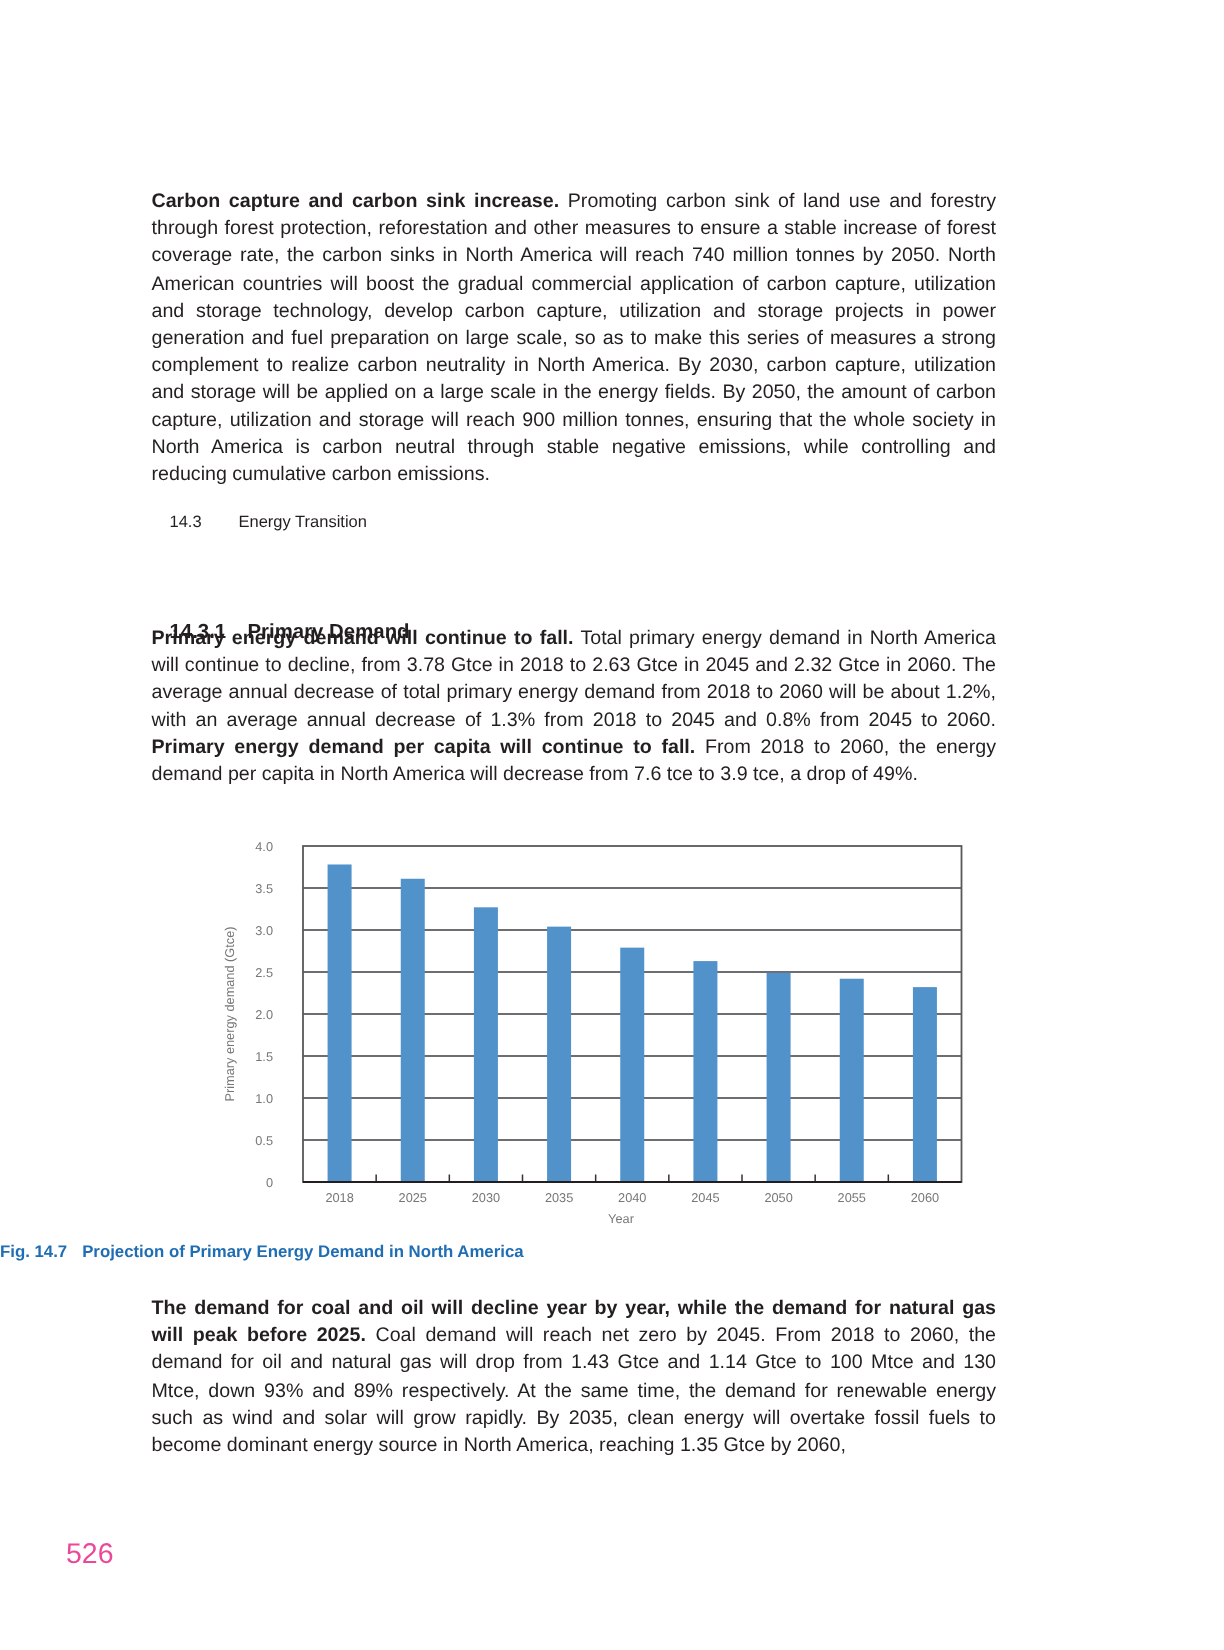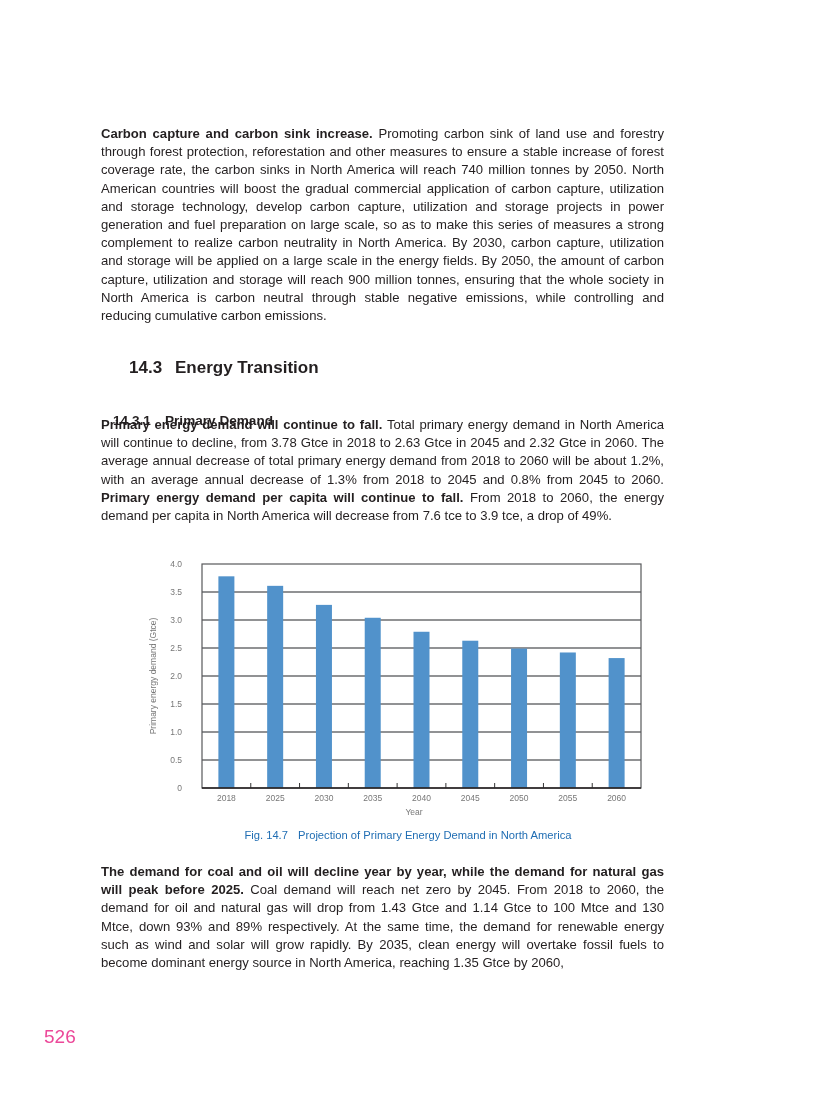--- a/index.html
+++ b/index.html
@@ -1,28 +1,28 @@
 <!DOCTYPE html>
 <html><head>
 <meta charset="utf-8">
 <style>
   html, body { margin: 0; padding: 0; background: #ffffff; }
   body { width: 816px; height: 1100px; position: relative; overflow: hidden;
          font-family: "Liberation Sans", sans-serif; color: #231f20; }
   .para { position: absolute; left: 101px; width: 563px; font-size: 13.1px; line-height: 18.2px;
           text-align: justify; margin: 0; }
   .para b { font-weight: bold; }
-  .h2 { position: absolute; left: 113px; top: 342px; font-size: 17px; font-weight: bold; margin: 16px; }
+  .h2 { position: absolute; left: 113px; top: 342px; font-size: 11px; font-weight: normal; margin: 0; }
   .h3 { position: absolute; left: 113px; top: 380px; font-size: 13.6px; font-weight: bold; margin: 0; }
   .num { display: inline-block; }
   .h2 .num { width: 46px; }
   .h3 .num { width: 52px; margin-top: 33px; }
   #chart { position: absolute; left: 130px; top: 555px; }
-  .caption { position: absolute; left: 0; width: 816px; top: 829px; text-align: center;
-             font-size: 11.2px; font-weight: normal; color: #1f6db3; }
+  .caption { position: absolute; left: 0; width: 816px; top: 829px; 
+             font-size: 11.2px; font-weight: bold; color: #1f6db3; }
   .caption .fignum { margin-right: 10px; }
   .page-number { position: absolute; left: 44px; top: 1026px; font-size: 19px; color: #ec4899; }
   svg text { font-family: "Liberation Sans", sans-serif; }
 </style>
 </head>
 <body>
 
 <p class="para" style="top:125px;"><b>Carbon capture and carbon sink increase.</b><span> Promoting carbon sink of land use and forestry through forest protection, reforestation and other measures to ensure a stable increase of forest coverage rate, the carbon sinks in North America will reach 740 million tonnes by 2050. North American countries will boost the gradual commercial application of carbon capture, utilization and storage technology, develop carbon capture, utilization and storage projects in power generation and fuel preparation on large scale, so as to make this series of measures a strong complement to realize carbon neutrality in North America. By 2030, carbon capture, utilization and storage will be applied on a large scale in the energy fields. By 2050, the amount of carbon capture, utilization and storage will reach 900 million tonnes, ensuring that the whole society in North America is carbon neutral through stable negative emissions, while controlling and reducing cumulative carbon emissions.</span></p>
 
 <h2 class="h2"><span class="num">14.3</span><span>Energy Transition</span></h2>

